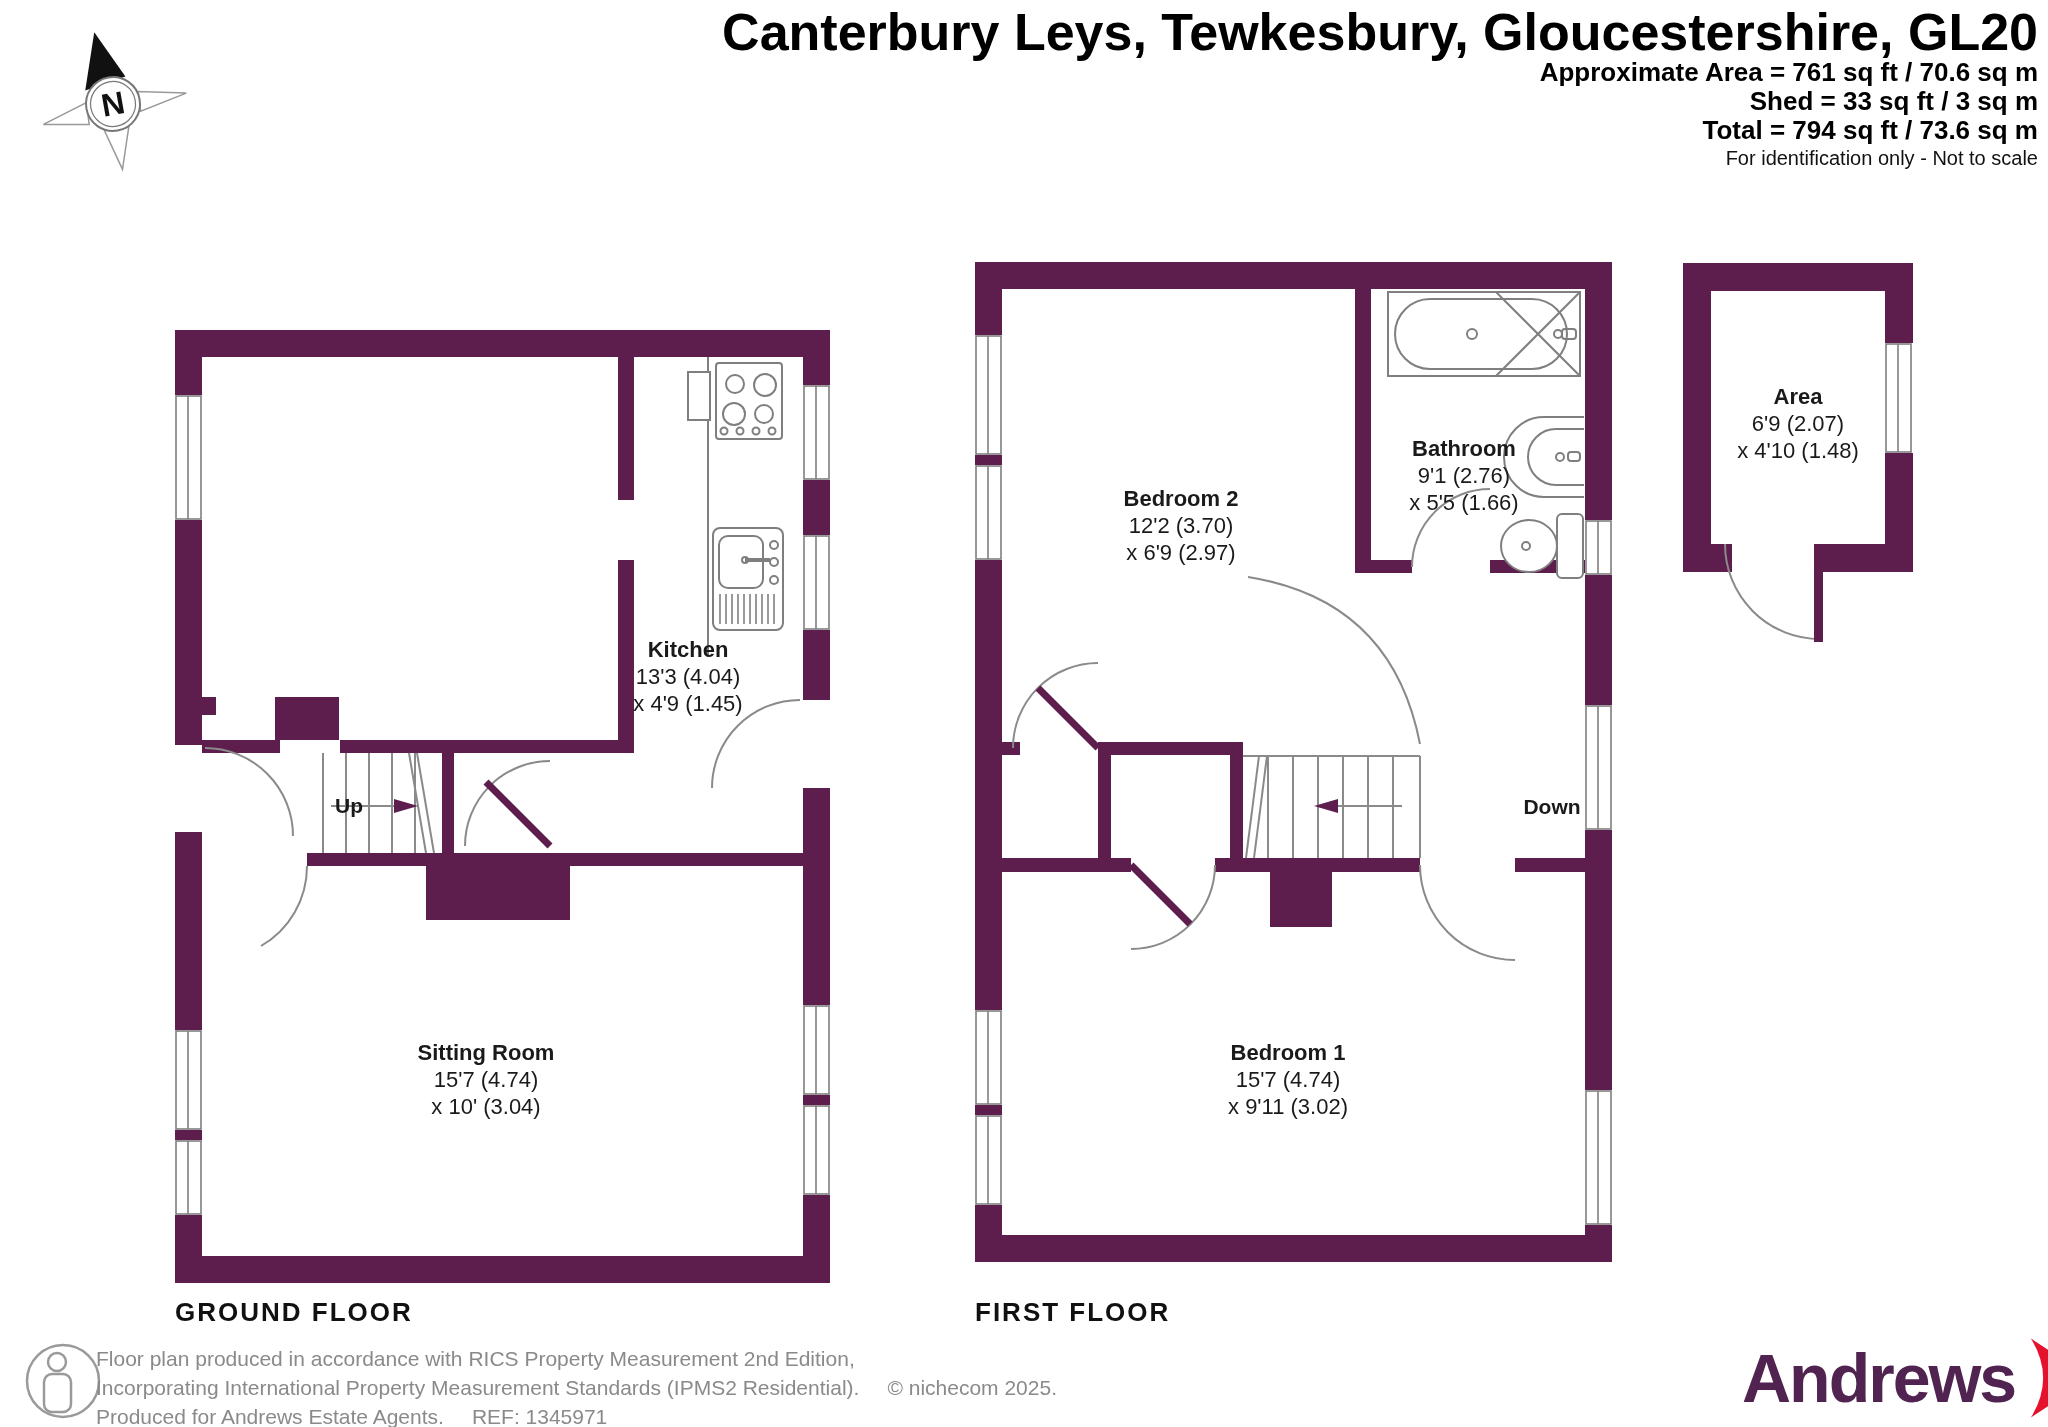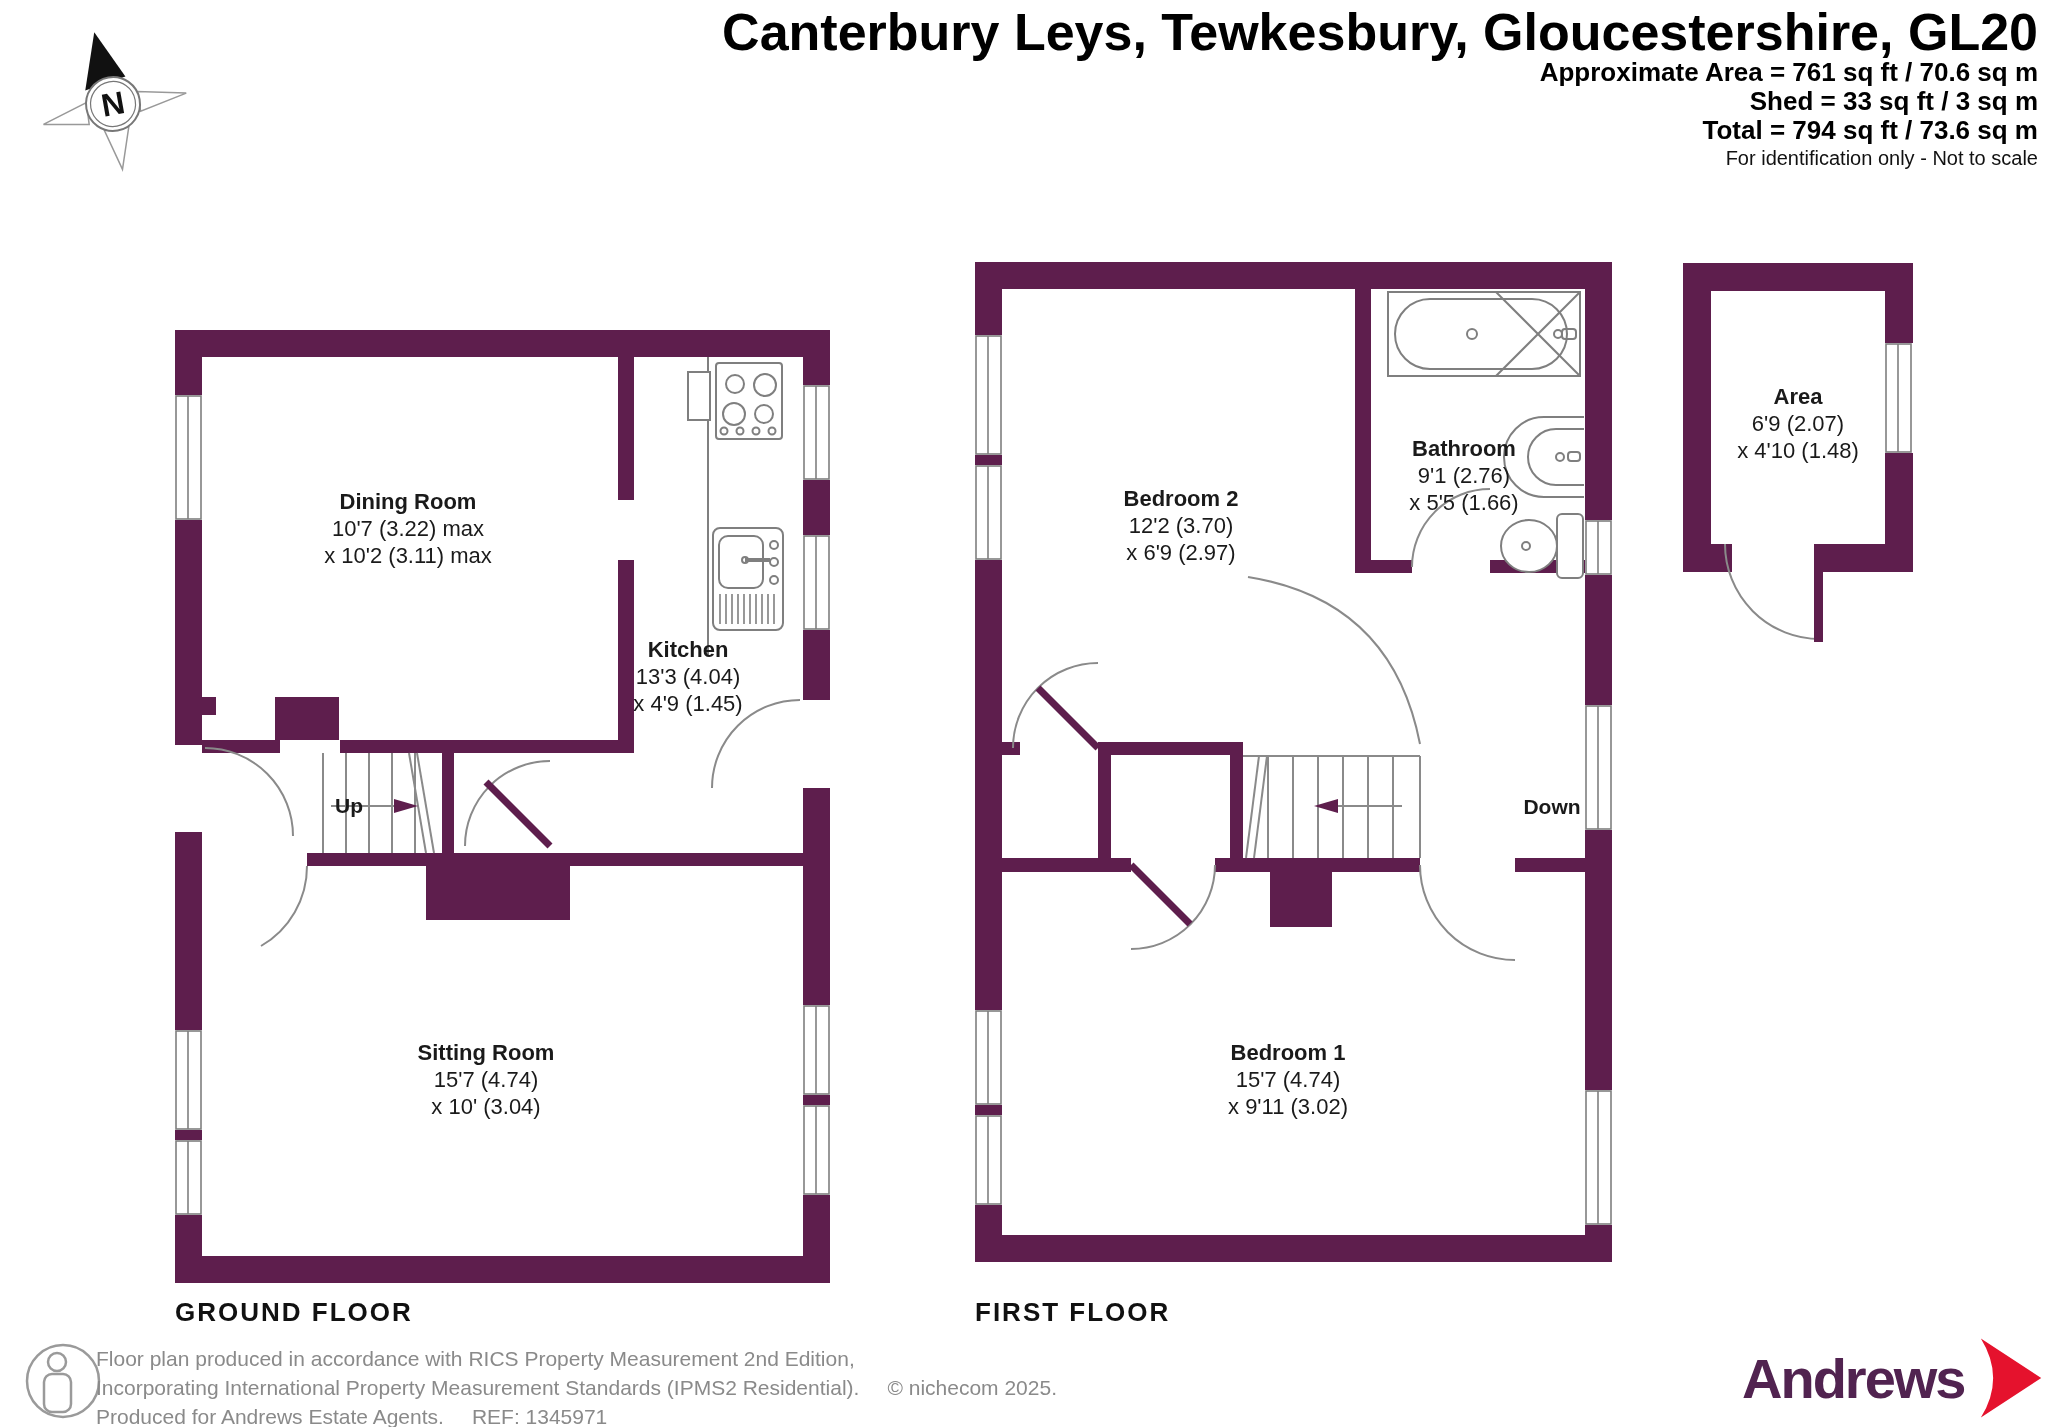--- a/index.html
+++ b/index.html
@@ -9,21 +9,21 @@
   .hdr-title{position:absolute;right:10px;top:2px;font-size:52px;font-weight:bold;color:#000;white-space:nowrap;}
   .hdr-areas{position:absolute;right:10px;top:58px;text-align:right;font-size:26px;font-weight:bold;color:#000;line-height:29px;white-space:nowrap;}
   .hdr-note{position:absolute;right:10px;top:147px;font-size:20px;color:#111;white-space:nowrap;}
   .label{position:absolute;transform:translateX(-50%);text-align:center;font-size:22px;line-height:27px;color:#1a1a1a;white-space:nowrap;}
   .label .rname{font-weight:bold;}
   .updown{position:absolute;transform:translate(-50%,-50%);font-size:21px;font-weight:bold;color:#1a1a1a;margin-left:48px;}
   .caption{position:absolute;top:1297px;font-size:26px;font-weight:bold;letter-spacing:2px;color:#111;white-space:nowrap;}
   .disc{position:absolute;left:96px;top:1344px;font-size:21px;line-height:29px;color:#8a8a8a;white-space:nowrap;}
   .disc .gap{display:inline-block;width:28px;}
   .brand{position:absolute;left:1742px;top:1332px;display:flex;align-items:center;gap:14px;}
-  .brand-text{font-size:56px;font-weight:bold;letter-spacing:-2px;color:#512350;}
+  .brand-text{font-size:68px;font-weight:bold;letter-spacing:-2px;color:#512350;}
 </style>
 </head>
 <body>
 
 <div class="page">
 
 <svg class="plan" width="2048" height="1427" viewBox="0 0 2048 1427">
 
   <g>
     <g fill="#5e1e4d">
@@ -240,25 +240,20 @@
 </svg>
 
 <div class="hdr-title">Canterbury Leys, Tewkesbury, Gloucestershire, GL20</div>
 <div class="hdr-areas">
   <div>Approximate Area = 761 sq ft / 70.6 sq m</div>
   <div>Shed = 33 sq ft / 3 sq m</div>
   <div>Total = 794 sq ft / 73.6 sq m</div>
 </div>
 <div class="hdr-note">For identification only - Not to scale</div>
 
-<div class="label" style="left:408px;top:488px">
-  <div class="rname">Dining Room</div>
-  <div>10'7 (3.22) max</div>
-  <div>x 10'2 (3.11) max</div>
-</div>
 <div class="label" style="left:688px;top:636px">
   <div class="rname">Kitchen</div>
   <div>13'3 (4.04)</div>
   <div>x 4'9 (1.45)</div>
 </div>
 <div class="label" style="left:486px;top:1039px">
   <div class="rname">Sitting Room</div>
   <div>15'7 (4.74)</div>
   <div>x 10' (3.04)</div>
 </div>

